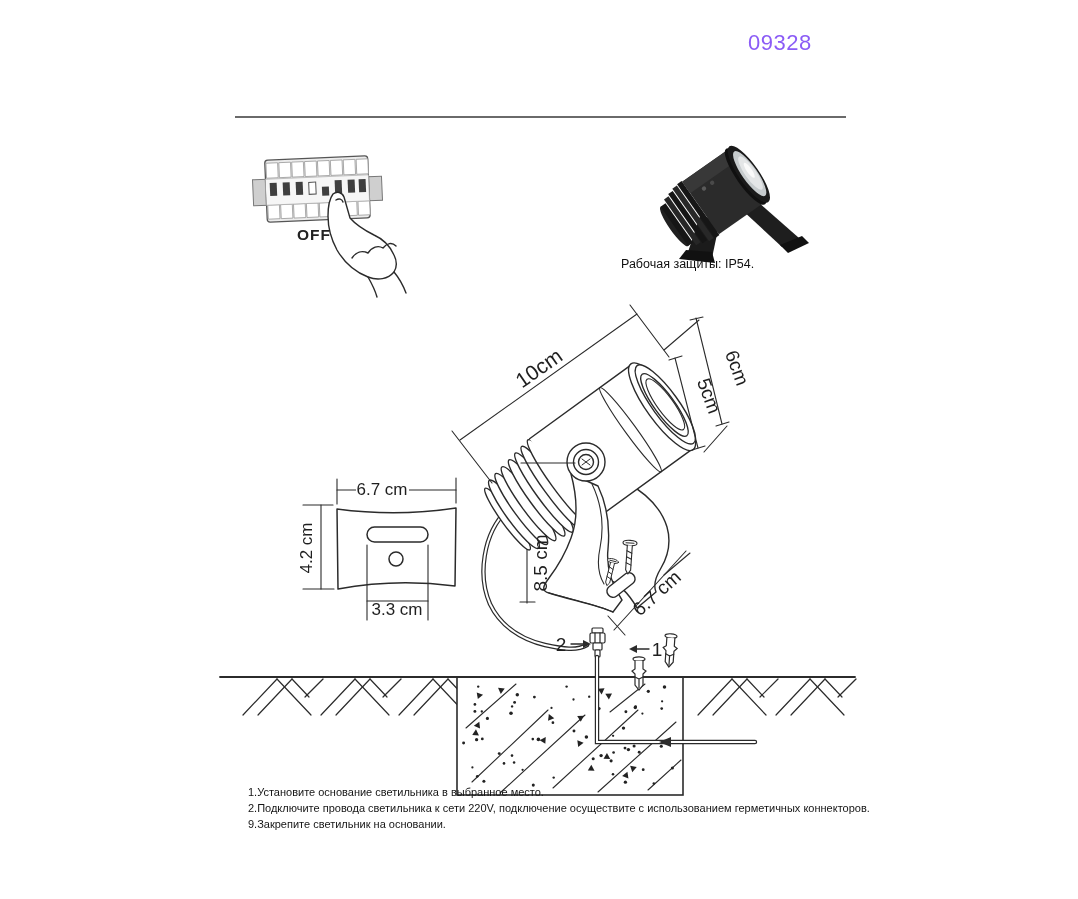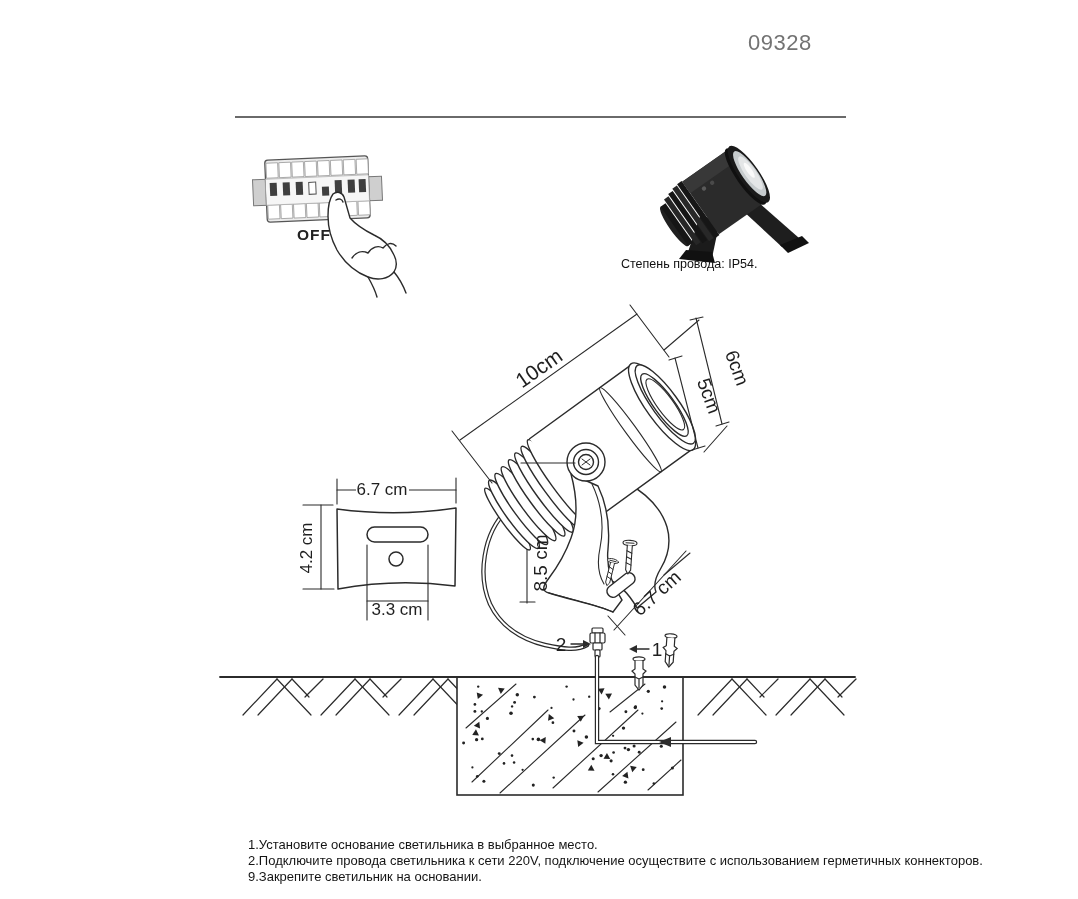--- a/index.html
+++ b/index.html
@@ -1,39 +1,39 @@
 <!DOCTYPE html>
 <html><head>
 <meta charset="utf-8">
 <style>
   html,body{margin:0;padding:0;background:#fff;}
   .page{position:relative;width:1078px;height:899px;background:#ffffff;overflow:hidden;
         font-family:"Liberation Sans",sans-serif;color:#1f1f1f;}
-  .article{position:absolute;left:748px;top:30px;font-size:22px;letter-spacing:.5px;color:#737373;}
+  .article{position:absolute;left:748px;top:30px;font-size:22px;letter-spacing:.5px;color:#8b5cf6;}
   .divider{position:absolute;left:235px;top:116px;width:611px;height:2px;background:#6a6a6a;}
   .specs{position:absolute;left:621px;top:255px;font-size:12.5px;line-height:18px;color:#111;}
-  .instructions{position:absolute;left:248px;top:837px;font-size:13px;line-height:16px;color:#151515;}
+  .instructions{position:absolute;left:248px;top:784px;font-size:11px;line-height:16px;color:#151515;}
   svg{position:absolute;left:0;top:0;}
   svg text{font-family:"Liberation Sans",sans-serif;fill:#1f1f1f;}
   .dim{font-size:19px;}
   .dimBig{font-size:21px;}
   .dimSmall{font-size:17px;}
   .callout{font-size:19px;}
   .off{font-size:15.5px;font-weight:700;letter-spacing:1px;fill:#222;}
 </style>
 </head>
 <body>
 
 <div class="page">
 
   <div class="article">09328</div>
   <div class="divider"></div>
 
   <div class="specs">
-    <div>Степень провода: IP54.</div>
+    <div>Рабочая защиты: IP54.</div>
   </div>
 
   <svg id="diagram" width="1078" height="899" viewBox="0 0 1078 899">
 
     <g stroke-linecap="round">
       <g transform="rotate(-2.5 318 190)">
         <rect x="253" y="177" width="15" height="26" fill="#cfcfcf" stroke="#777" stroke-width="1"></rect>
         <rect x="368" y="179" width="14" height="24" fill="#cfcfcf" stroke="#777" stroke-width="1"></rect>
         <rect x="266" y="158" width="103" height="62" rx="3" fill="#ececec" stroke="#555" stroke-width="1.3"></rect>
         <g fill="#ffffff" stroke="#999" stroke-width="0.8">

